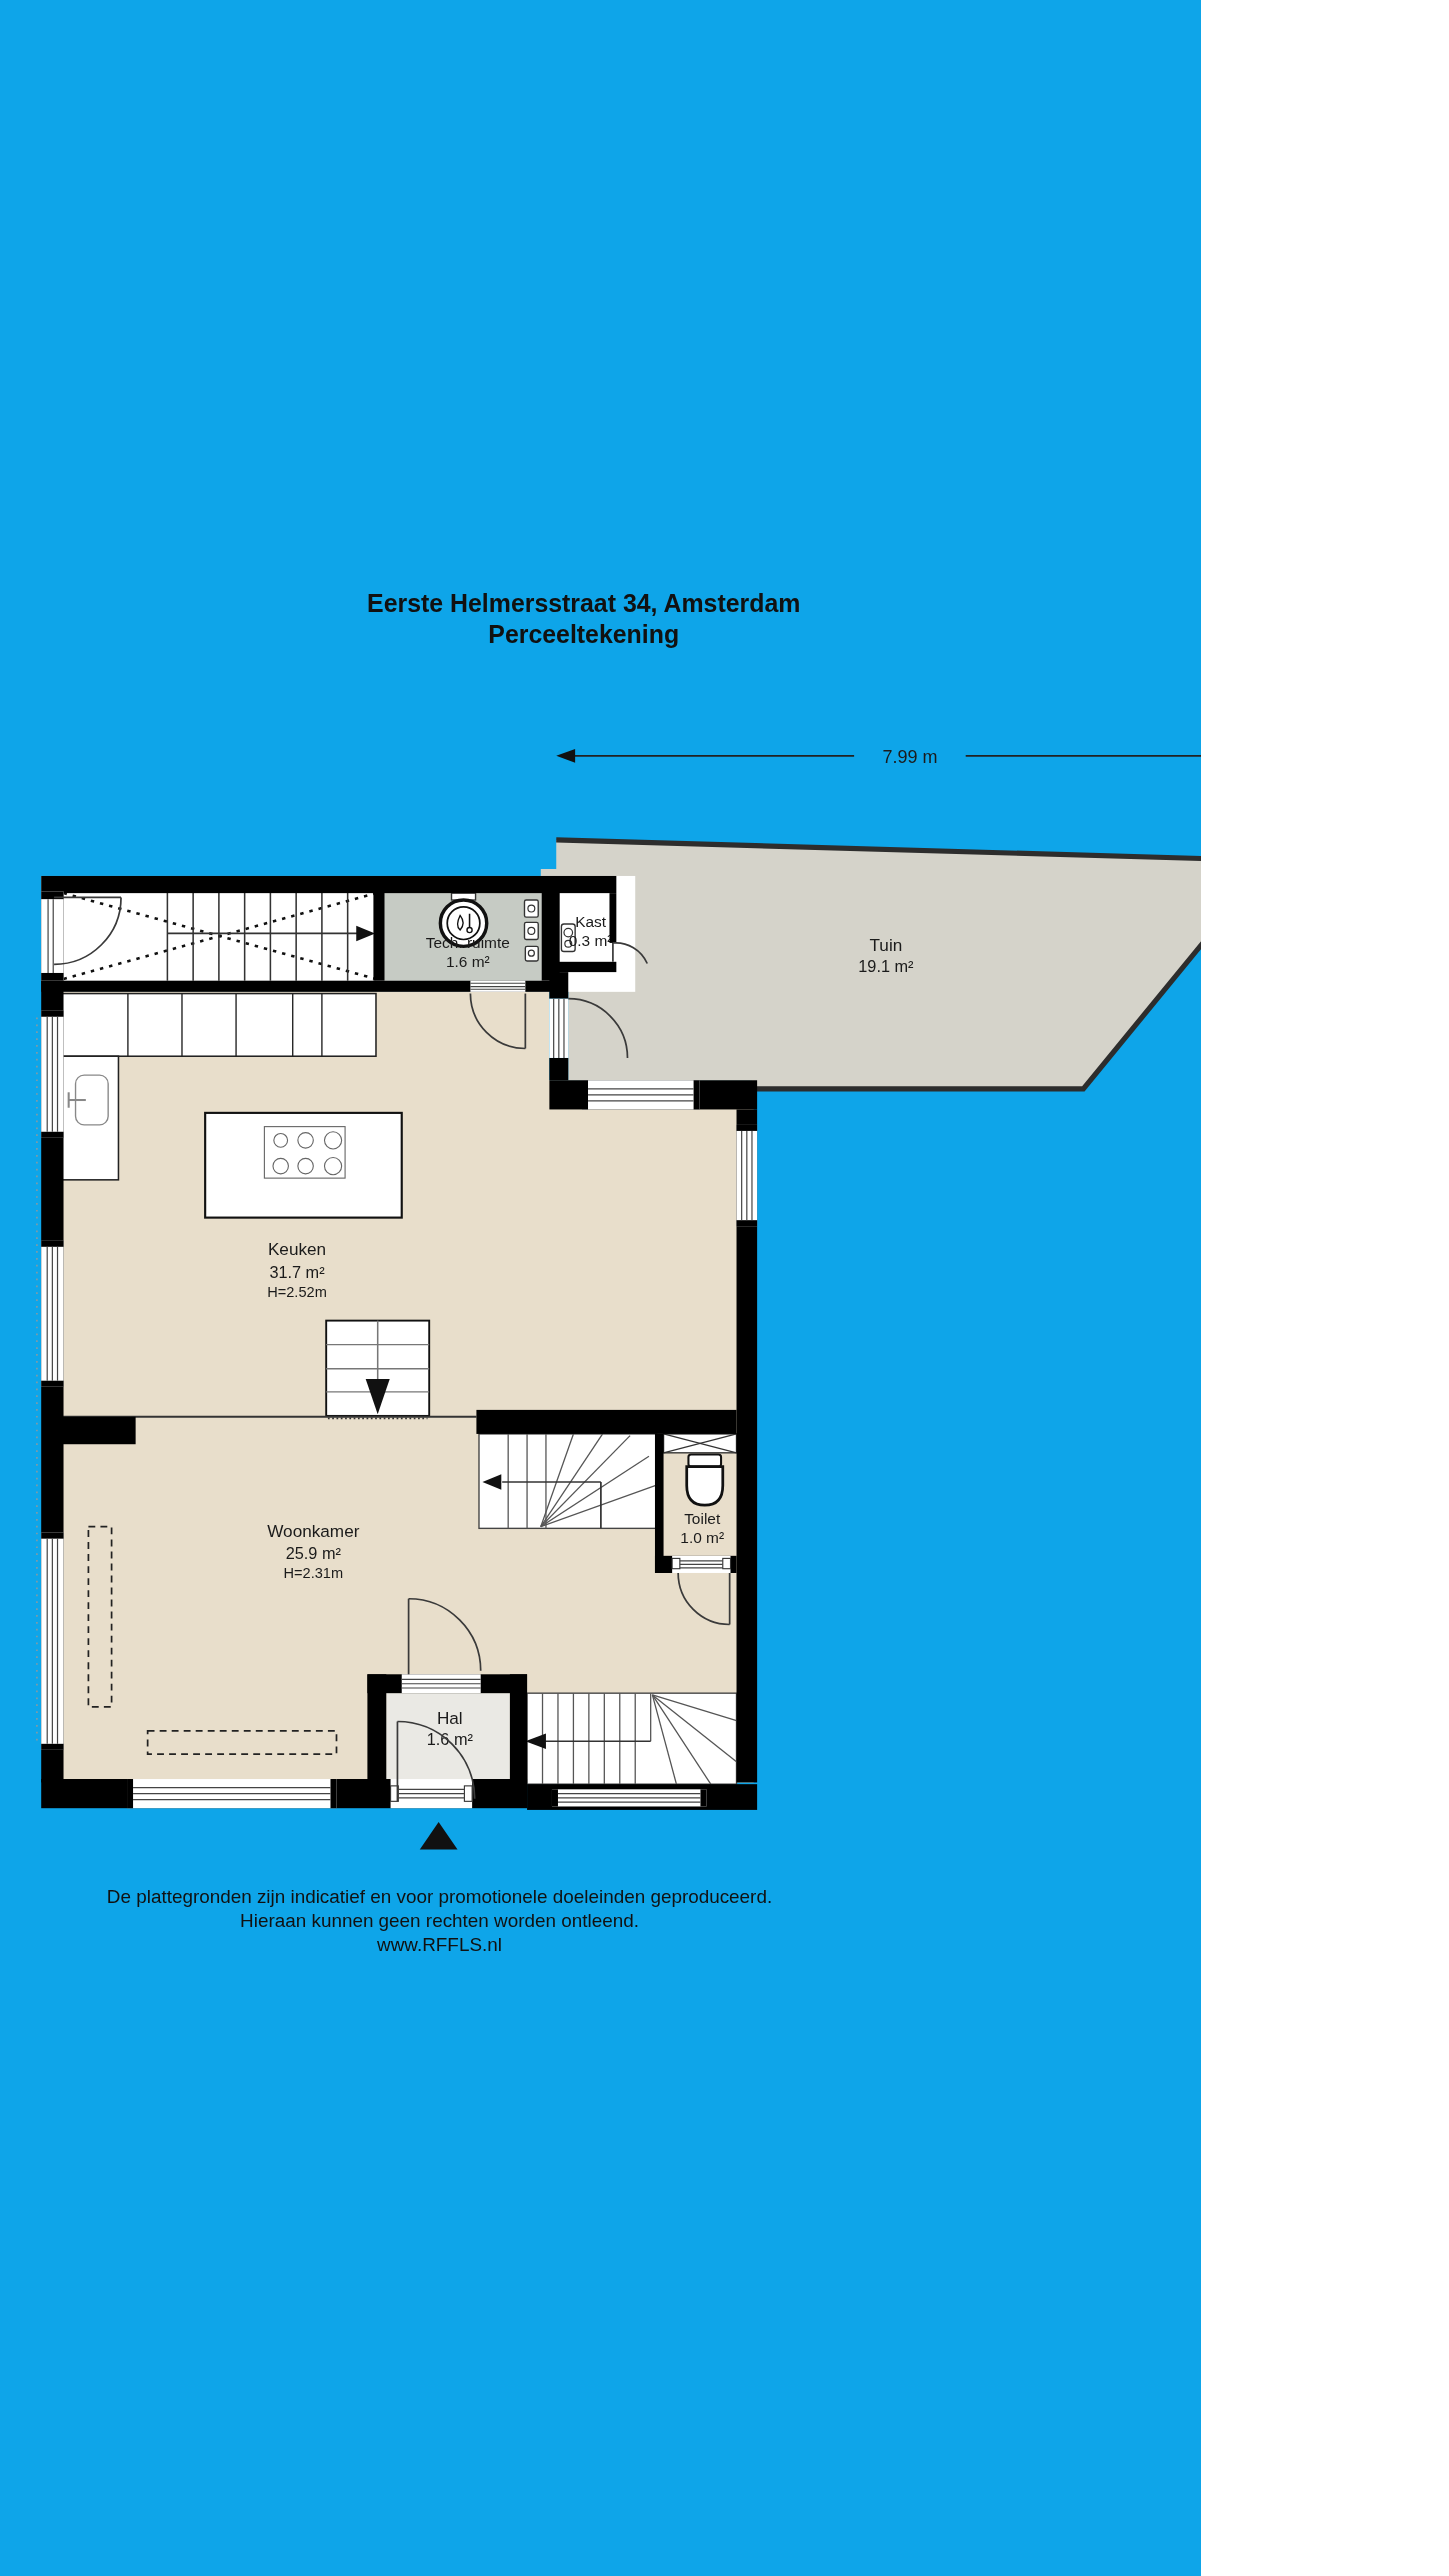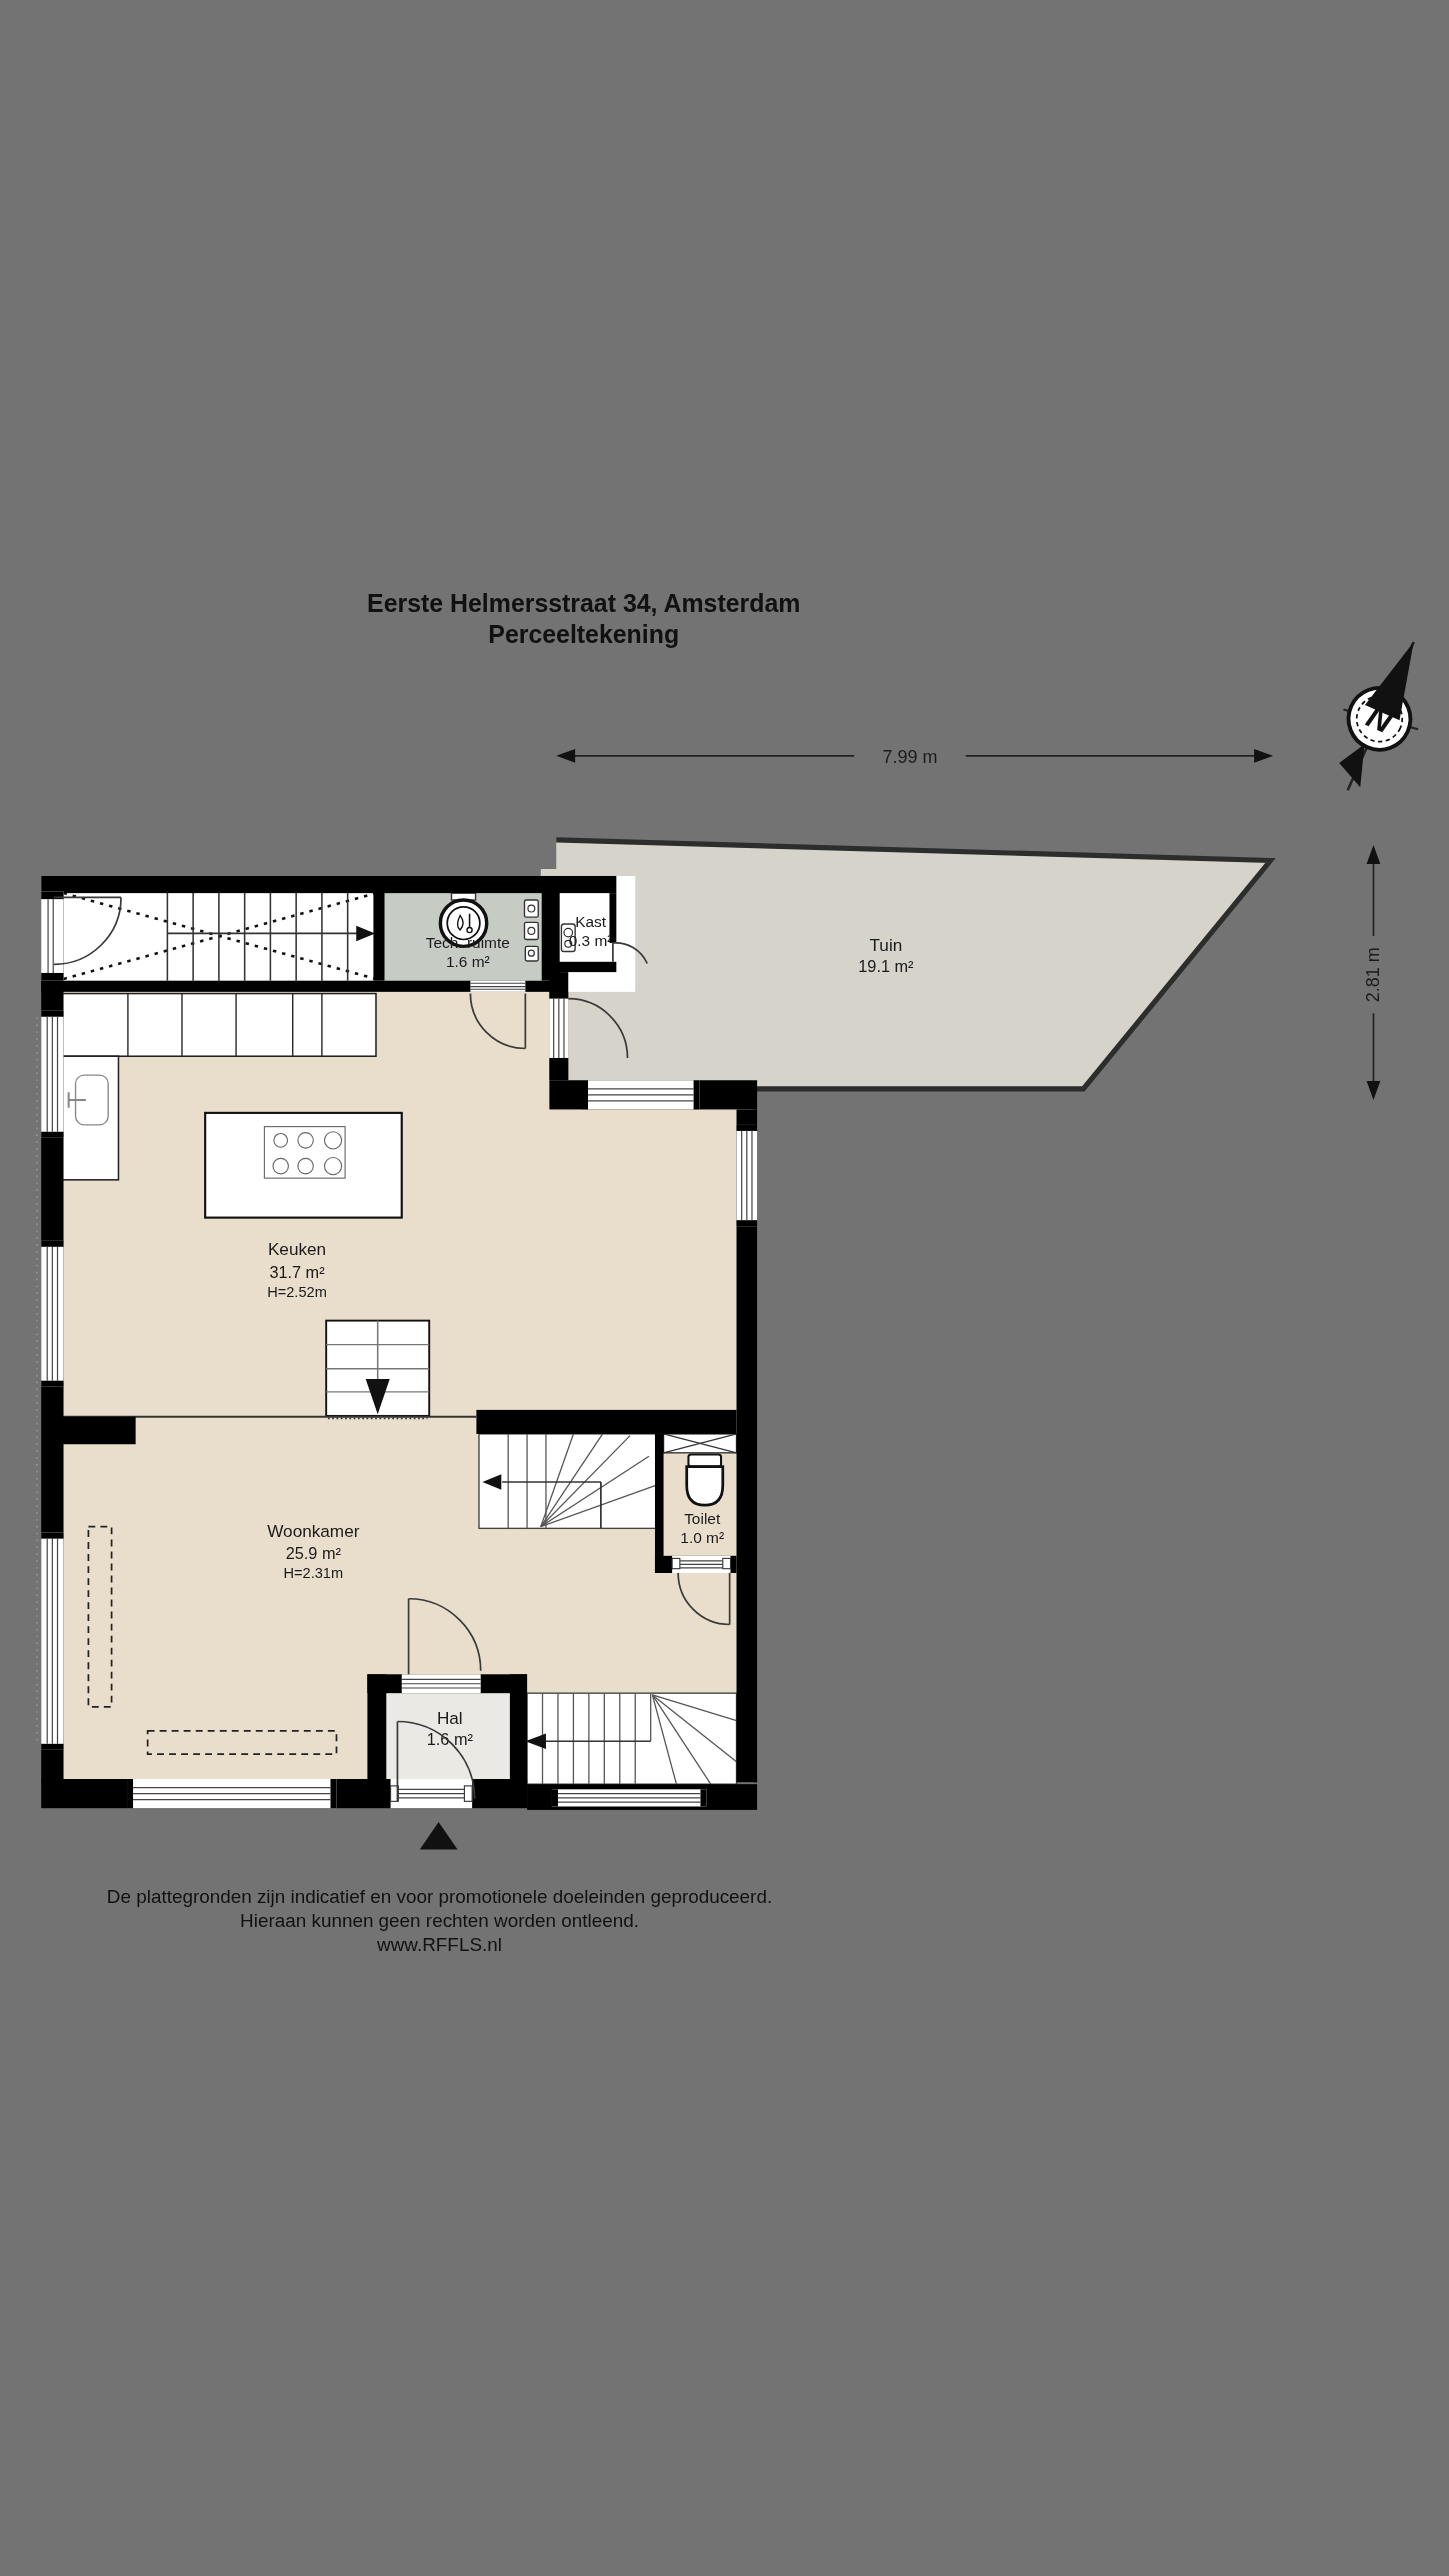--- a/index.html
+++ b/index.html
@@ -1,16 +1,16 @@
 <!DOCTYPE html>
 <html style="font-size:13.7px"><head>
 <meta charset="utf-8">
 <style>
   html,body{margin:0;padding:0;background:#ffffff;}
-  .page{position:relative;width:1449px;height:2576px;background:#737373;overflow:hidden;}
+  .page{position:relative;width:1201px;height:2576px;background:#0ea5e9;overflow:hidden;}
   svg{display:block;}
   text{font-family:"Liberation Sans","DejaVu Sans",sans-serif;fill:#1b1b1b;}
   .title-line{font-size:29px;font-weight:bold;fill:#111;}
   .room-name{font-size:20px;}
   .room-area{font-size:19px;}
   .room-h{font-size:17px;}
   .small-name{font-size:18px;}
   .dim-label{font-size:21px;}
   .footer-line{font-size:22px;fill:#111;}
   .compass-n{font-size:38px;font-weight:bold;font-style:italic;fill:#111;}

